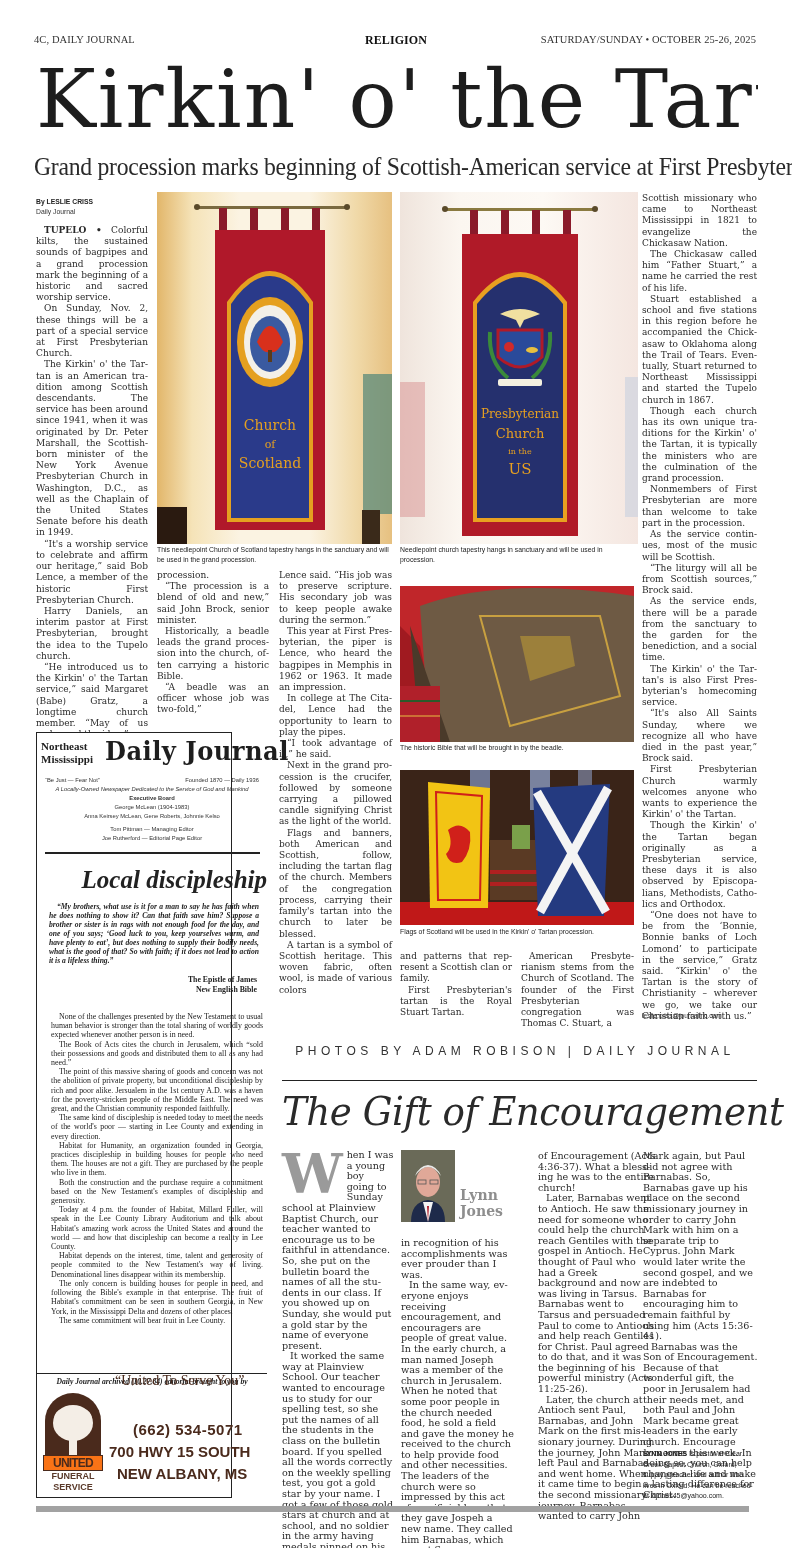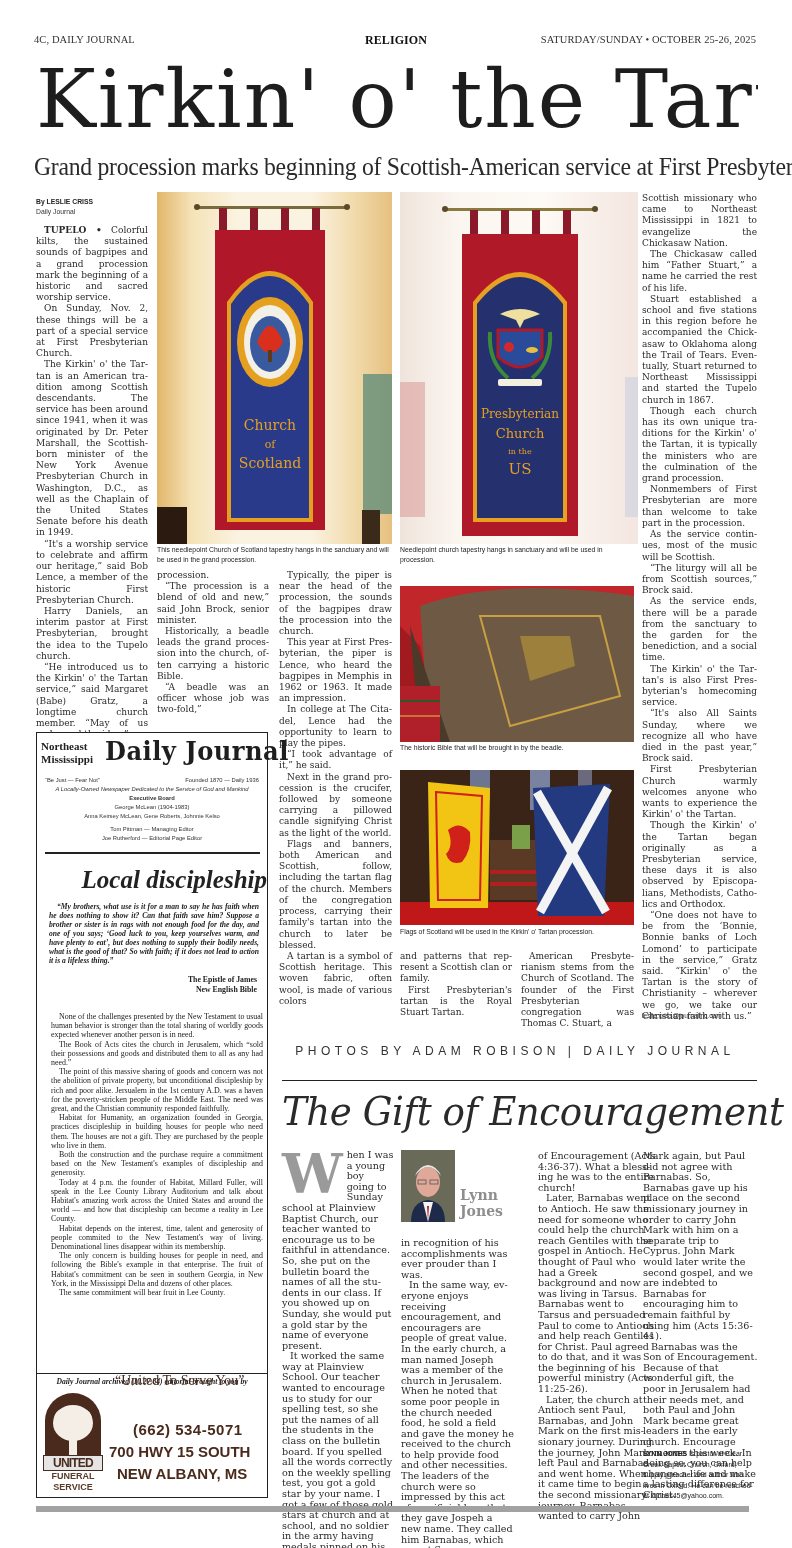--- a/index.html
+++ b/index.html
@@ -23,39 +23,39 @@
   .credit { left: 290px; top: 1044px; width: 450px; text-align: center; font-family: "Liberation Sans", sans-serif; font-size: 12px; letter-spacing: 4.5px; color: #333; }
   .rule { background: #222; height: 1px; }
   .gift-title { left: 282px; top: 1085px; font-family: "DejaVu Serif", serif; font-style: italic; font-size: 40px; line-height: 52px; color: #2a2a2a; letter-spacing: -0.5px; white-space: nowrap; transform: scaleX(0.93); transform-origin: left top; }
   .gcol { font-family: "DejaVu Serif", serif; font-size: 9.6px; line-height: 10.6px; color: #2a2a2a; text-align: left; }
   .gcol p { text-indent: 8px; }
   .gcol p.noind { text-indent: 0; }
   .dropcap { float: left; font-family: "DejaVu Serif", serif; font-size: 54px; line-height: 44px; color: #9a9a9a; margin: 2px 4px 0 0; font-weight: bold; }
   .bio { font-family: "Liberation Sans", sans-serif; font-size: 7.8px; line-height: 10.5px; color: #222; transform: scaleX(0.9); transform-origin: left top; }
   .bottom-bar { left: 36px; top: 1506px; width: 713px; height: 6px; background: #a2a2a2; }
   
-  .ed-box { left: 36px; top: 732px; width: 232px; height: 766px; border: 1px solid #222; background: #fff; }
+  .ed-box { left: 36px; top: 732px; width: 196px; height: 766px; border: 1px solid #222; background: #fff; }
   .ed-inner { position: absolute; left: 0; top: 0; width: 230px; }
   .ed-ne { position: absolute; left: 4px; top: 7px; font-family: "Liberation Serif", serif; font-weight: bold; font-size: 11px; line-height: 13px; color: #222; }
   .ed-mast { position: absolute; left: 68px; top: 2px; font-family: "DejaVu Serif", serif; font-weight: bold; font-size: 26px; line-height: 32px; color: #1e1e1e; letter-spacing: 0.5px; white-space: nowrap; transform: scaleX(0.93); transform-origin: left top; }
   .ed-small { position: absolute; font-family: "Liberation Sans", sans-serif; font-size: 5.8px; line-height: 7px; color: #333; white-space: nowrap; }
   .ed-motto { left: 8px; top: 44px; }
   .ed-founded { right: 8px; top: 44px; }
   .ed-center { left: 0; width: 230px; text-align: center; }
   .ed-divider { position: absolute; left: 8px; top: 119px; width: 215px; height: 1.5px; background: #222; }
   .ed-title { position: absolute; left: 0; width: 230px; top: 133px; text-align: right; font-family: "Liberation Serif", serif; font-style: italic; font-weight: bold; font-size: 25px; color: #222; }
   .ed-quote { position: absolute; left: 12px; top: 169px; width: 210px; font-family: "Liberation Serif", serif; font-style: italic; font-weight: bold; font-size: 7.6px; line-height: 9px; color: #222; text-align: justify; text-indent: 8px; }
   .ed-source { position: absolute; right: 10px; top: 242px; text-align: right; font-family: "Liberation Serif", serif; font-weight: bold; font-size: 7.8px; line-height: 9.5px; color: #222; }
   .ed-body { position: absolute; left: 14px; top: 279px; width: 212px; font-family: "Liberation Serif", serif; font-size: 7.9px; line-height: 9.2px; color: #222; text-align: justify; }
   .ed-body p { text-indent: 8px; }
   .ed-sep { position: absolute; left: 0; top: 640px; width: 230px; height: 1px; background: #222; }
   .ed-archive { position: absolute; left: 0; top: 644px; width: 230px; text-align: center; font-family: "Liberation Serif", serif; font-style: italic; font-weight: bold; font-size: 7.6px; color: #222; white-space: nowrap; }
   .ad-logo { position: absolute; left: 6px; top: 660px; width: 60px; height: 98px; }
   .ad-tree { position: absolute; left: 2px; top: 0; width: 56px; height: 70px; background: #4a2a1c; border-radius: 28px 28px 0 0; overflow: hidden; }
-  .ad-united { position: absolute; left: 0; top: 62px; width: 60px; border: 1.5px solid #4a2a1c; background: #e5e5e5; text-align: center; font-family: "Liberation Sans", sans-serif; font-weight: bold; font-size: 12px; line-height: 14px; color: #4a2a1c; letter-spacing: -0.8px; }
+  .ad-united { position: absolute; left: 0; top: 62px; width: 60px; border: 1.5px solid #4a2a1c; background: #f97316; text-align: center; font-family: "Liberation Sans", sans-serif; font-weight: bold; font-size: 12px; line-height: 14px; color: #4a2a1c; letter-spacing: -0.8px; }
   .ad-funeral { position: absolute; left: 0; top: 78px; width: 60px; text-align: center; font-family: "Liberation Sans", sans-serif; font-weight: bold; font-size: 9px; line-height: 10.5px; color: #5a3a2a; }
   .ad-slogan { position: absolute; left: 78px; top: 640px; font-family: "Liberation Serif", serif; font-size: 14px; color: #4a2a1c; white-space: nowrap; }
   .ad-phone { position: absolute; left: 96px; top: 688px; font-family: "Liberation Sans", sans-serif; font-weight: bold; font-size: 15px; color: #4a2a1c; white-space: nowrap; letter-spacing: 0.5px; }
   .ad-addr { position: absolute; left: 72px; top: 710px; font-family: "Liberation Sans", sans-serif; font-weight: bold; font-size: 15px; color: #4a2a1c; white-space: nowrap; }
   .ad-city { position: absolute; left: 80px; top: 732px; font-family: "Liberation Sans", sans-serif; font-weight: bold; font-size: 15px; color: #4a2a1c; white-space: nowrap; }
   .author-photo { left: 401px; top: 1150px; width: 54px; height: 72px; overflow: hidden; background: #5a5a4a; }
   .author-name { left: 460px; top: 1187px; font-family: "DejaVu Serif", serif; font-weight: bold; font-size: 14px; line-height: 16px; color: #8e8e8e; }
   .email { font-family: "Liberation Sans", sans-serif; font-size: 7.5px; color: #333; transform: scaleX(0.88); transform-origin: left top; }
 </style>
 </head>
@@ -139,21 +139,21 @@
 <div class="abs caption" style="left:400px; top:545px; width:262px;">Needlepoint church tapestry hangs in sanctuary and will be used in procession.</div>
 
 <div class="abs col" style="left:157px; top:570px; width:112px;">
   <p class="noind">procession.</p>
   <p>“The procession is a blend of old and new,” said John Brock, senior minister.</p>
   <p>Historically, a beadle leads the grand proces­sion into the church, of­ten carrying a historic Bi­ble.</p>
   <p>“A beadle was an officer whose job was two-fold,”</p>
 </div>
 
 <div class="abs col" style="left:279px; top:570px; width:113px;">
-  <p>Typically, the piper is near the head of the pro­cession, the sounds of the bagpipes draw the pro­cession into the church.</p>
+  <p class="noind">Lence said. “His job was to preserve scripture. His secondary job was to keep people awake during the sermon.”</p>
   <p>This year at First Pres­byterian, the piper is Lence, who heard the bagpipes in Memphis in 1962 or 1963. It made an impression.</p>
   <p>In college at The Cita­del, Lence had the oppor­tunity to learn to play the pipes.</p>
   <p>“I took advantage of it,” he said.</p>
   <p>Next in the grand pro­cession is the crucifer, followed by someone car­rying a pillowed candle signifying Christ as the light of the world.</p>
   <p>Flags and banners, both American and Scottish, follow, including the tar­tan flag of the church. Members of the congre­gation process, carrying their family's tartan into the church to later be blessed.</p>
   <p>A tartan is a symbol of Scottish heritage. This woven fabric, often wool, is made of various colors</p>
 </div>
 
 <div class="abs photo" style="left:400px; top:586px; width:234px; height:156px; background:#6a5040;">
   <svg width="234" height="156" viewBox="0 0 234 156">
@@ -240,20 +240,21 @@
     <div class="ed-title">Local discipleship</div>
     <div class="ed-quote">“My brothers, what use is it for a man to say he has faith when he does nothing to show it? Can that faith save him? Suppose a brother or sister is in rags with not enough food for the day, and one of you says; ‘Good luck to you, keep yourselves warm, and have plenty to eat’, but does nothing to supply their bodily needs, what is the good of that? So with faith; if it does not lead to action it is a lifeless thing.”</div>
     <div class="ed-source">
       <div>The Epistle of James</div>
       <div>New English Bible</div>
     </div>
     <div class="ed-body">
       <p>None of the challenges presented by the New Testament to usual human behavior is stronger than the total sharing of worldly goods expected whenever another person is in need.</p>
       <p>The Book of Acts cites the church in Jerusalem, which “sold their possessions and goods and distributed them to all as any had need.”</p>
       <p>The point of this massive sharing of goods and concern was not the abolition of private property, but unconditional discipleship by rich and poor alike. Jersualem in the 1st century A.D. was a haven for the poverty-stricken people of the Middle East. The need was great, and the Christian community responded faithfully.</p>
+      <p>The same kind of discipleship is needed today to meet the needs of the world's poor — starting in Lee County and extending in every direction.</p>
       <p>Habitat for Humanity, an organization founded in Georgia, practices discipleship in building houses for people who need them. The houses are not a gift. They are purchased by the people who live in them.</p>
       <p>Both the construction and the purchase require a commitment based on the New Testament's examples of discipleship and generosity.</p>
       <p>Today at 4 p.m. the founder of Habitat, Millard Fuller, will speak in the Lee County Library Auditorium and talk about Habitat's amazing work across the United States and around the world — and how that discipleship can become a reality in Lee County.</p>
       <p>Habitat depends on the interest, time, talent and generosity of people commited to the New Testament's way of living. Denominational lines disappear within its membership.</p>
       <p>The only concern is building houses for people in need, and following the Bible's example in that enterprise. The fruit of Habitat's commitment can be seen in southern Georgia, in New York, in the Mississippi Delta and dozens of other places.</p>
       <p>The same commitment will bear fruit in Lee County.</p>
     </div>
     <div class="ed-sep"></div>
     <div class="ed-archive">Daily Journal archived (10.27.84) editorial brought to you by</div>
 

